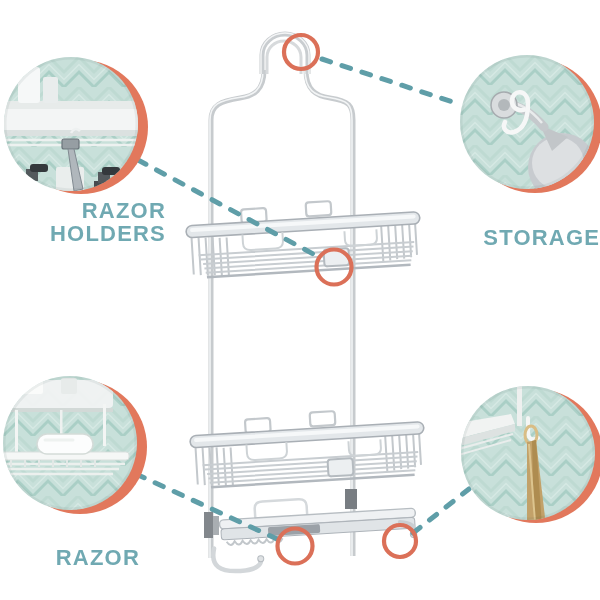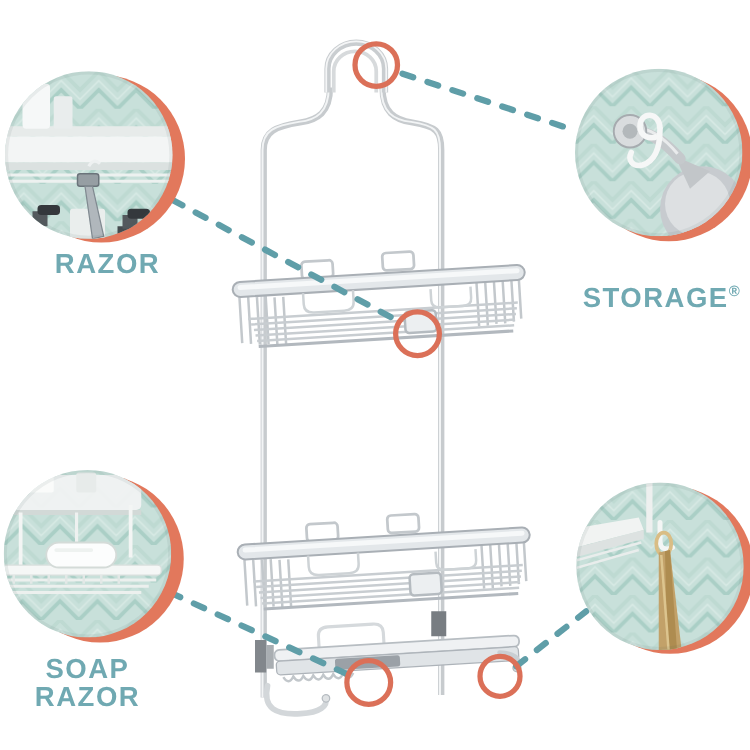--- a/index.html
+++ b/index.html
@@ -2,21 +2,21 @@
 <html><head>
 <meta charset="utf-8">
 <style>
   html,body{margin:0;padding:0;background:#fff;}
   .stage{position:relative;width:600px;height:600px;background:#fff;overflow:hidden;
          font-family:"Liberation Sans",sans-serif;}
   .caddy-svg{position:absolute;left:0;top:0;}
   .callout{position:absolute;width:134px;height:134px;}
   .crescent{position:absolute;width:134px;height:134px;border-radius:50%;background:#E2785C;}
   .photo{position:absolute;left:0;top:0;}
-  .label{position:absolute;text-align:center;color:#70A9B2;
+  .label{position:absolute;text-align:right;color:#70A9B2;
          font-weight:800;font-size:22px;line-height:23px;letter-spacing:1.2px;}
   .reg{font-size:12px;vertical-align:super;letter-spacing:0;}
   .co-tl{left:4px;top:57px;}   .co-tl .crescent{left:10px;top:3px;}
   .co-tr{left:460px;top:55px;} .co-tr .crescent{left:8px;top:4px;}
   .co-bl{left:3px;top:376px;}  .co-bl .crescent{left:10px;top:4px;}
   .co-br{left:461px;top:386px;}.co-br .crescent{left:8px;top:3px;}
   .lb-tl{left:6px;top:199px;width:160px;}
   .lb-tr{left:449px;top:199px;width:160px;}
   .lb-bl{left:0px;top:523px;width:140px;}
   .lb-br{left:448px;top:523px;width:162px;}
@@ -235,29 +235,30 @@
           <polygon points="71,55 75,54 81,140 73,140" fill="#ae8c50"></polygon>
           <path d="M68,58 L74,136" stroke="#dcc48e" stroke-width="2"></path>
         </g>
         <circle cx="67" cy="67" r="66" fill="none" stroke="rgba(60,90,85,0.08)" stroke-width="3"></circle>
       </g>
     </svg>
   </div>
 
   <div class="label lb-tl">
     <span>RAZOR</span><br>
+    <span>HOLDERS</span>
   </div>
 
   <div class="label lb-tr">
     <br>
     <span>STORAGE</span><span class="reg">®</span>
   </div>
 
   <div class="label lb-bl">
-    <span>SOAP</span><br>
+    <br>
     <span>RAZOR</span>
   </div>
 
   <div class="label lb-br">
     <br>
   </div>
 
 </div>
 
 </body></html>

